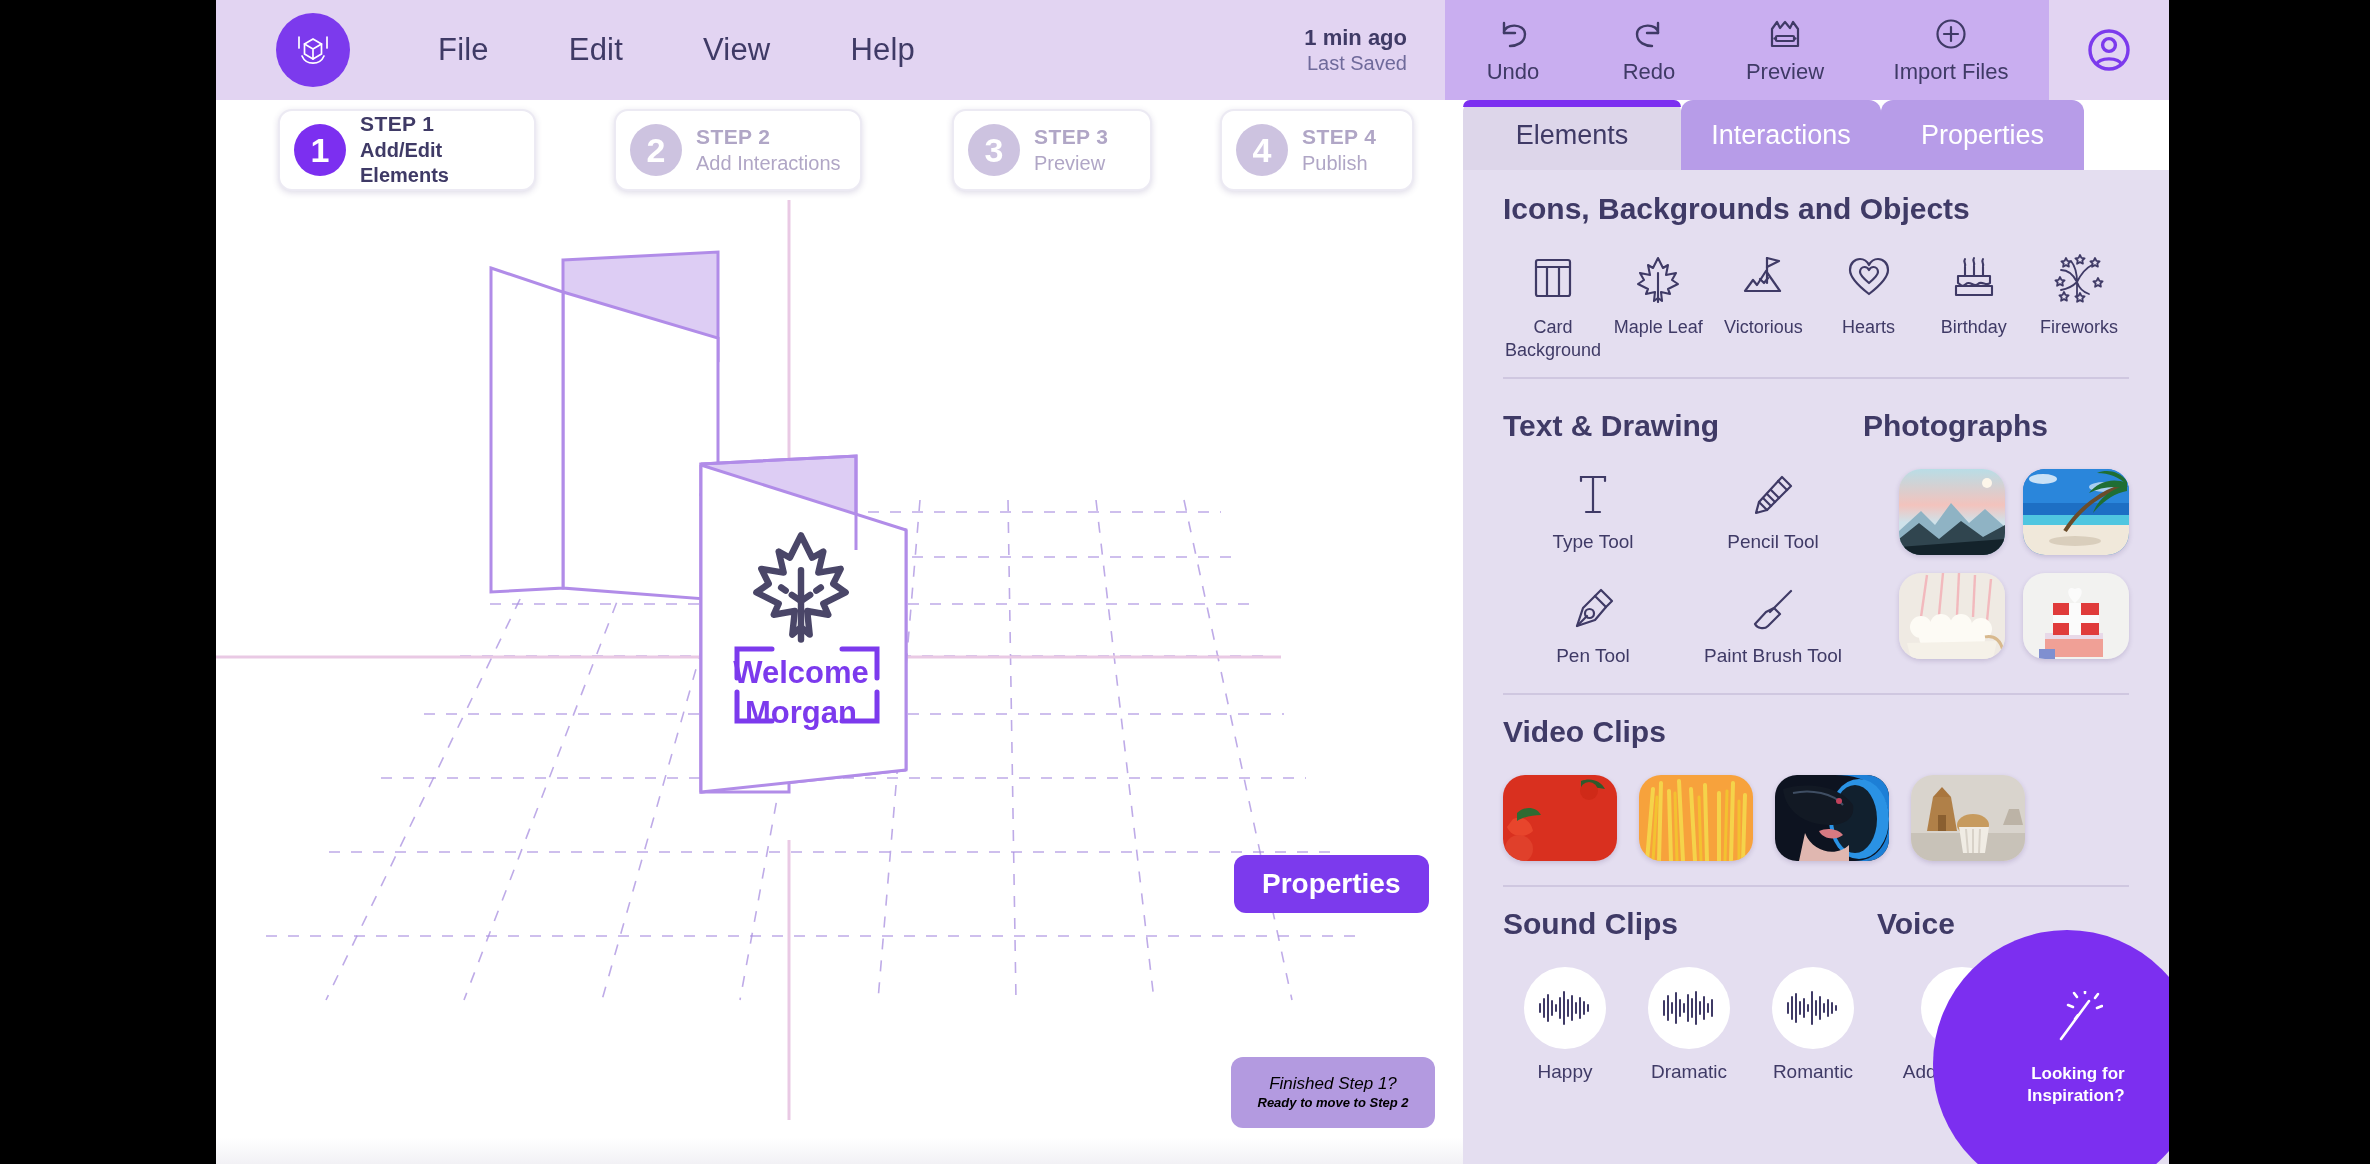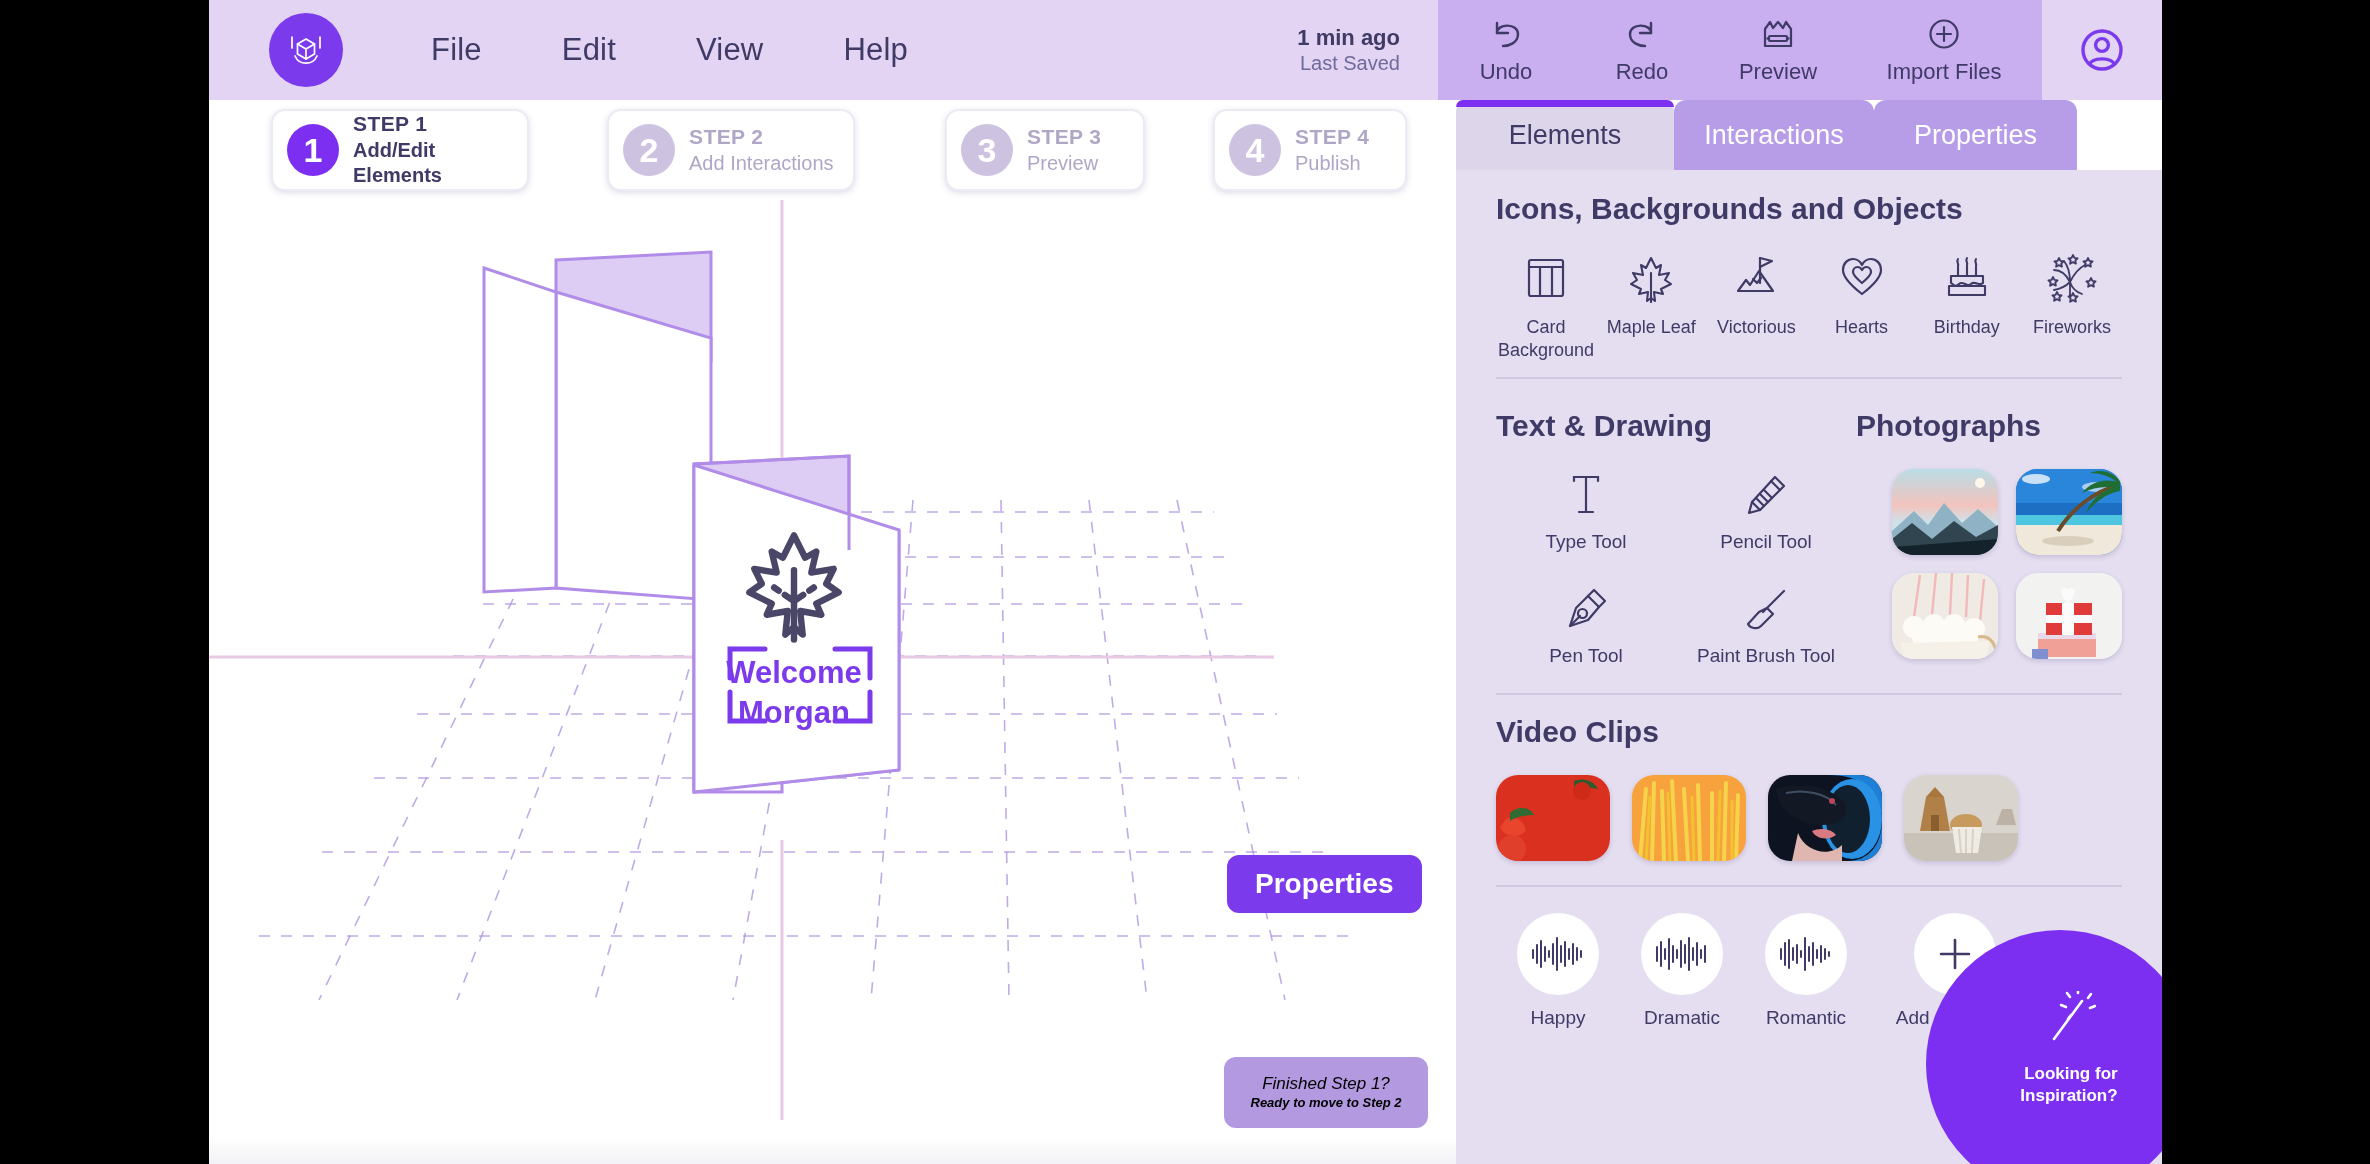--- a/index.html
+++ b/index.html
@@ -3,21 +3,21 @@
 <meta charset="utf-8">
 <style>
   * { box-sizing: border-box; margin: 0; padding: 0; }
   html, body {
     width: 2370px; height: 1164px;
     background: #000;
     font-family: "Liberation Sans", sans-serif;
     overflow: hidden;
   }
   #app {
-    position: absolute; left: 209px; top: 0;
+    position: absolute; left: 216px; top: 0;
     width: 1953px; height: 1164px;
     background: #ffffff;
     overflow: hidden;
   }
 
   
   .header {
     position: absolute; left: 0; top: 0; width: 1953px; height: 100px;
     background: #e2d4f2;
     display: flex; align-items: center;
@@ -745,20 +745,28 @@
                   <path d="M62 54 L62 78"></path>
                   <path d="M69 54 L68 78"></path>
               </g>
             </svg>
           </div>
         </div>
       </div>
 
       <div class="hr" style="margin-top:24px"></div>
 
+      <div style="display:flex;margin-top:20px">
+        <div style="width:374px">
+          <div class="sec-title">Sound Clips</div>
+        </div>
+        <div>
+          <div class="sec-title">Voice</div>
+        </div>
+      </div>
 
       <div class="sound-row">
 
         <div class="sound-cell">
           <div class="sound-circle">
             <svg width="56" height="34" viewBox="0 0 56 34">
               <g stroke="#3f3a66" stroke-width="2" stroke-linecap="round">
                 <path d="M3 13 L3 21"></path>
                   <path d="M7 8 L7 26"></path>
                   <path d="M11 4 L11 30"></path>

